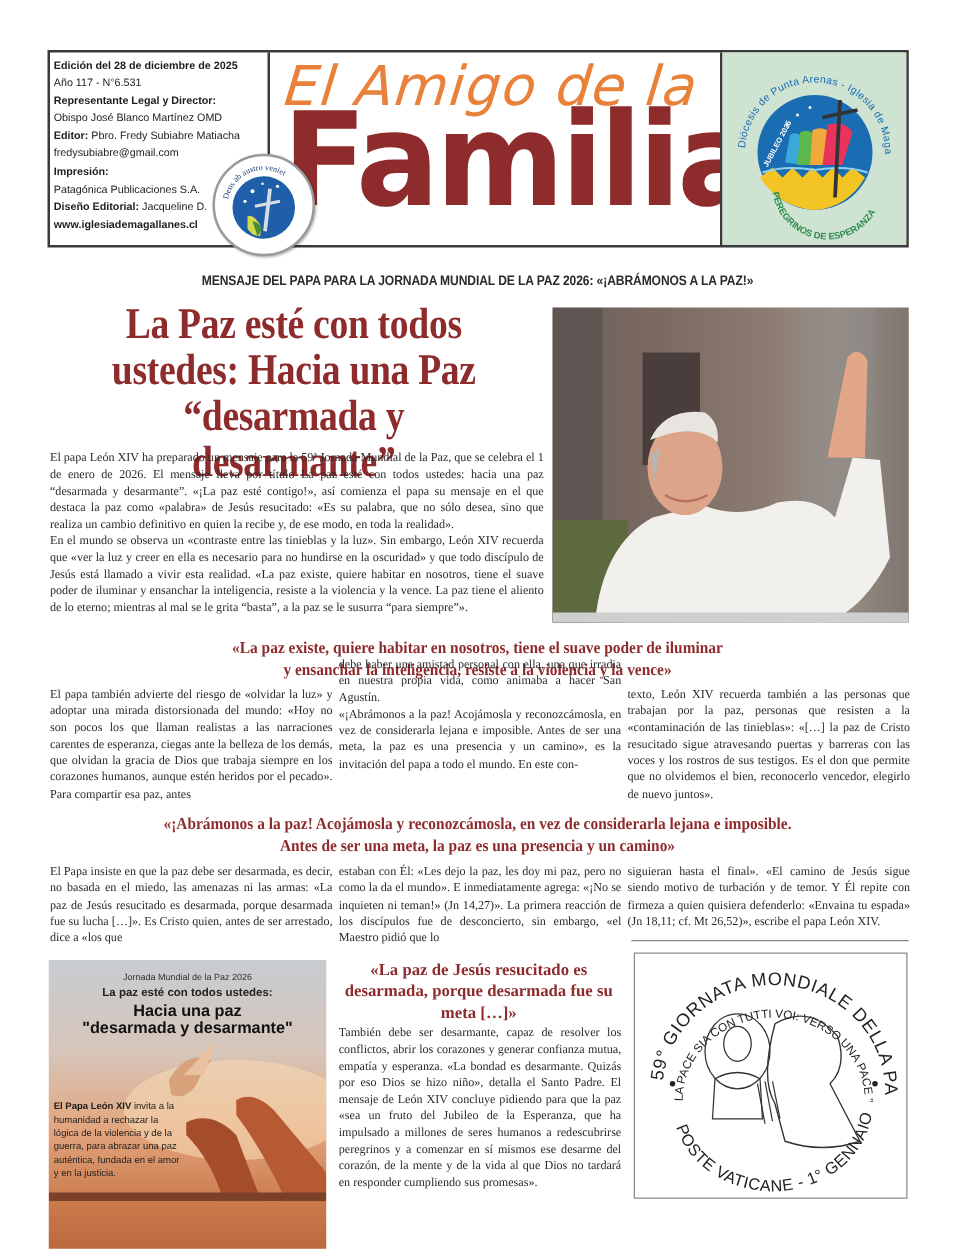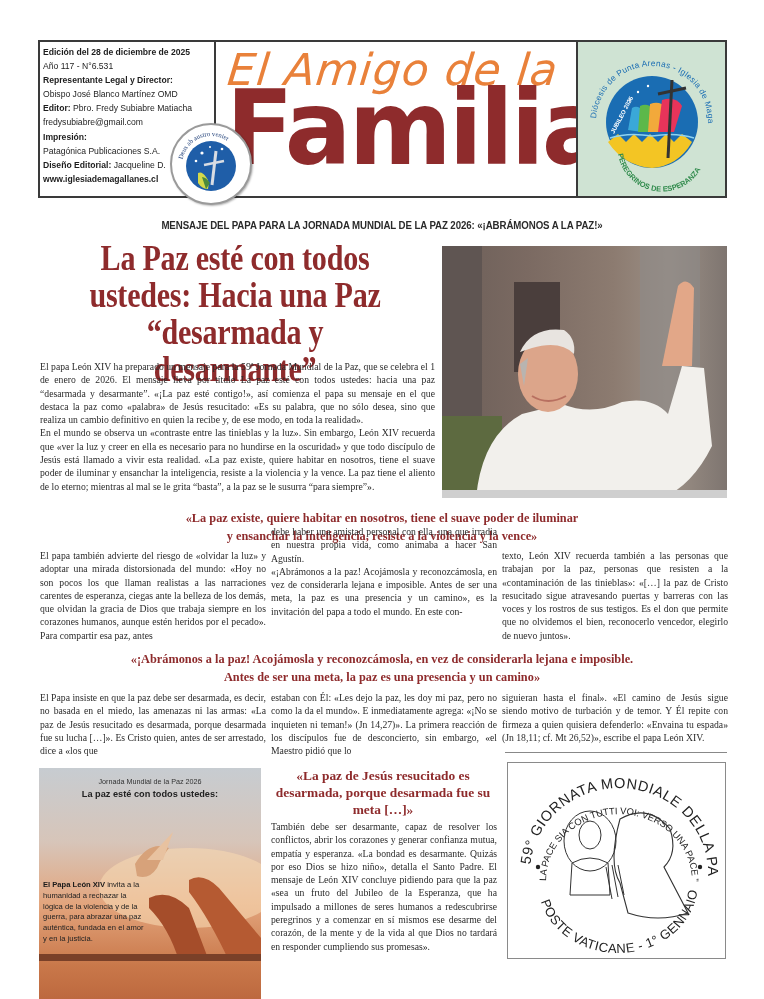--- a/index.html
+++ b/index.html
@@ -216,20 +216,24 @@
   <svg width="222" height="193" viewBox="0 0 222 193" style="position:absolute;left:0;top:0;">
     <ellipse cx="150" cy="120" rx="90" ry="40" fill="#f6d9b2" opacity="0.6"></ellipse>
     <path d="M 96 96 Q 110 72 130 80 Q 122 90 118 100 Q 110 112 98 108 Z" fill="#d7a27a"></path>
     <path d="M 108 92 L 134 64 L 124 92 Z" fill="#e8c2a0"></path>
     <path d="M 110 130 Q 130 120 150 140 L 170 193 L 140 193 Q 130 160 110 140 Z" fill="#a54d2a"></path>
     <path d="M 150 112 Q 164 104 180 120 L 222 170 L 222 193 L 190 193 Q 170 150 150 124 Z" fill="#b55a32"></path>
     <rect x="0" y="186" width="222" height="7" fill="#7a4028"></rect>
   </svg>
   <div class="t1">Jornada Mundial de la Paz 2026</div>
   <div class="t2">La paz esté con todos ustedes:</div>
+  <div class="t3">
+    <div>Hacia una paz</div>
+    <div>"desarmada y desarmante"</div>
+  </div>
   <div class="t4"><b>El Papa León XIV</b><span> invita a la humanidad a rechazar la lógica de la violencia y de la guerra, para abrazar una paz auténtica, fundada en el amor y en la justicia.</span></div>
 </div>
 
 <div class="pull-small">«La paz de Jesús resucitado es desarmada, porque desarmada fue su meta […]»</div>
 
 <div class="col body-text" style="left:271px; top:820px;">También debe ser desarmante, capaz de resolver los conflictos, abrir los corazones y generar confianza mutua, empatía y esperanza. «La bondad es desarmante. Quizás por eso Dios se hizo niño», detalla el Santo Padre. El mensaje de León XIV concluye pidiendo para que la paz «sea un fruto del Jubileo de la Esperanza, que ha impulsado a millones de seres humanos a redescubrirse peregrinos y a comenzar en sí mismos ese desarme del corazón, de la mente y de la vida al que Dios no tardará en responder cumpliendo sus promesas».</div>
 
 <div class="stamp">
   <svg width="219" height="197" viewBox="0 0 219 197">
     <defs>

